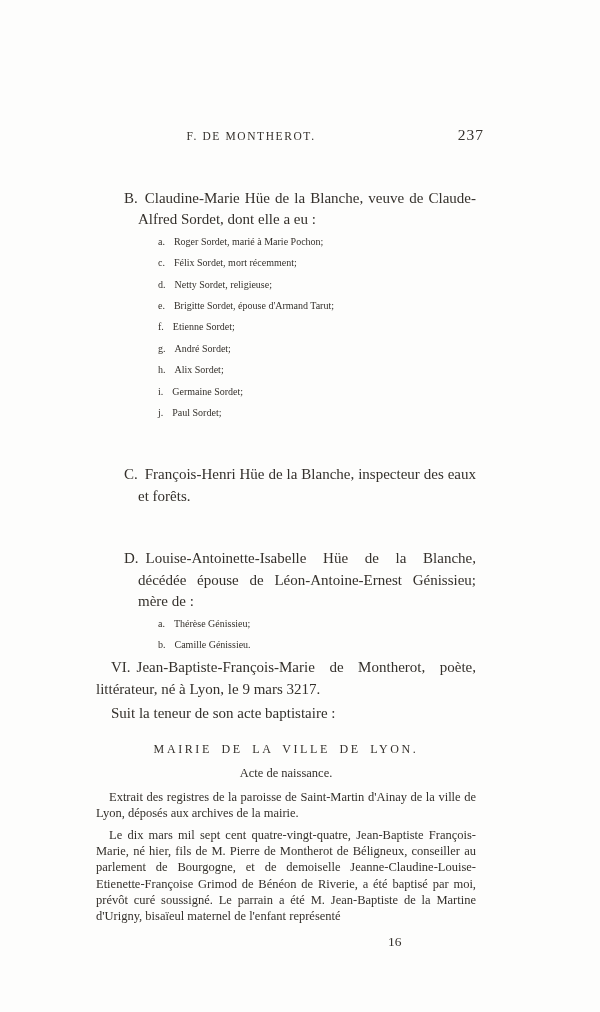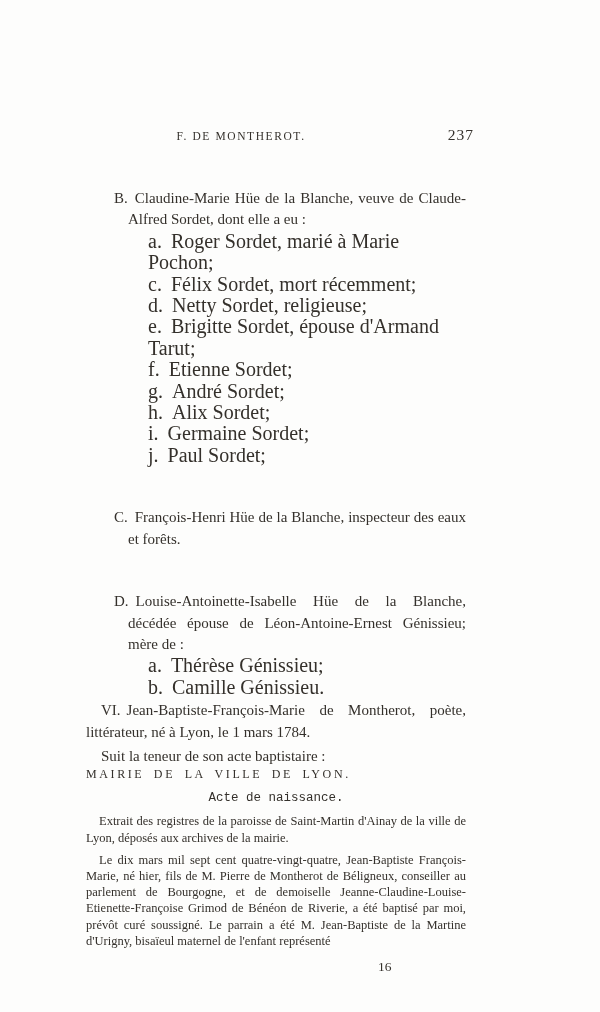--- a/index.html
+++ b/index.html
@@ -10,21 +10,21 @@
   }
   .page {
     position: relative;
     width: 600px; height: 1012px;
     background: #fdfdfc;
     font-family: "Liberation Serif", "DejaVu Serif", serif;
     color: #34302b;
   }
   .text-block {
     position: absolute;
-    left: 86px; top: 130px;
+    left: 96px; top: 130px;
     width: 380px;
   }
   
   .running-head {
     position: relative;
     height: 17px;
     margin-bottom: 12px;
     font-size: 11.5px;
   }
   .running-title {
@@ -44,21 +44,21 @@
   .entry {
     font-size: 15px;
     line-height: 21.4px;
     text-align: justify;
     padding-left: 42px;
     text-indent: -14px;
     margin-top: 41px;
   }
   .entry .lbl { margin-right: 7px; }
   .sub-item {
-    font-size: 20px;
+    font-size: 10px;
     line-height: 21.4px;
     padding-left: 62px;
   }
   .sub-item .lbl { margin-right: 9px; }
   .para-vi {
     font-size: 15px;
     line-height: 21.4px;
     text-align: justify;
     text-indent: 15px;
     margin-top: 2px;
@@ -66,32 +66,31 @@
   .para-vi .lbl { margin-right: 6px; }
   .intro-line {
     font-size: 15px;
     line-height: 21.4px;
     text-indent: 15px;
     margin-top: 3px;
     font-family: Liberation Serif, serif;
   }
   
   .acte-heading {
-    margin-top: 0;
+    margin-top: 17px;
     font-size: 12px;
-    text-align: left;
+    text-align: center;
     letter-spacing: 2.6px;
     word-spacing: 4px;
     white-space: nowrap;
   }
   .acte-subheading {
     margin-top: 9px;
     font-size: 12.5px;
     text-align: center;
-    font-family: Liberation Mono, monospace;
   }
   .small-para {
     font-size: 12.5px;
     line-height: 16.2px;
     text-align: justify;
     text-indent: 13px;
     margin-top: 6px;
   }
   .small-para.first { margin-top: 8px; }
   .sig-row {
@@ -156,21 +155,21 @@
     <div>
       <div class="sub-item">
         <span class="lbl">a.</span><span>Thérèse Génissieu;</span>
       </div>
       <div class="sub-item">
         <span class="lbl">b.</span><span>Camille Génissieu.</span>
       </div>
     </div>
 
     <div class="para-vi">
-      <span class="lbl">VI.</span><span>Jean-Baptiste-François-Marie de Montherot, poète, littérateur, né à Lyon, le 1 mars 1784.</span>
+      <span class="lbl">VI.</span><span>Jean-Baptiste-François-Marie de Montherot, poète, littérateur, né à Lyon, le 9 mars 3217.</span>
     </div>
 
     <div class="intro-line">Suit la teneur de son acte baptistaire :</div>
 
     <div>
       <div class="acte-heading">MAIRIE DE LA VILLE DE LYON.</div>
       <div class="acte-subheading">Acte de naissance.</div>
       <div class="small-para first">Extrait des registres de la paroisse de Saint-Martin d'Ainay de la ville de Lyon, déposés aux archives de la mairie.</div>
       <div class="small-para">Le dix mars mil sept cent quatre-vingt-quatre, Jean-Baptiste François-Marie, né hier, fils de M. Pierre de Montherot de Béligneux, conseiller au parlement de Bourgogne, et de demoiselle Jeanne-Claudine-Louise-Etienette-Françoise Grimod de Bénéon de Riverie, a été baptisé par moi, prévôt curé soussigné. Le parrain a été M. Jean-Baptiste de la Martine d'Urigny, bisaïeul maternel de l'enfant représenté</div>
     </div>

